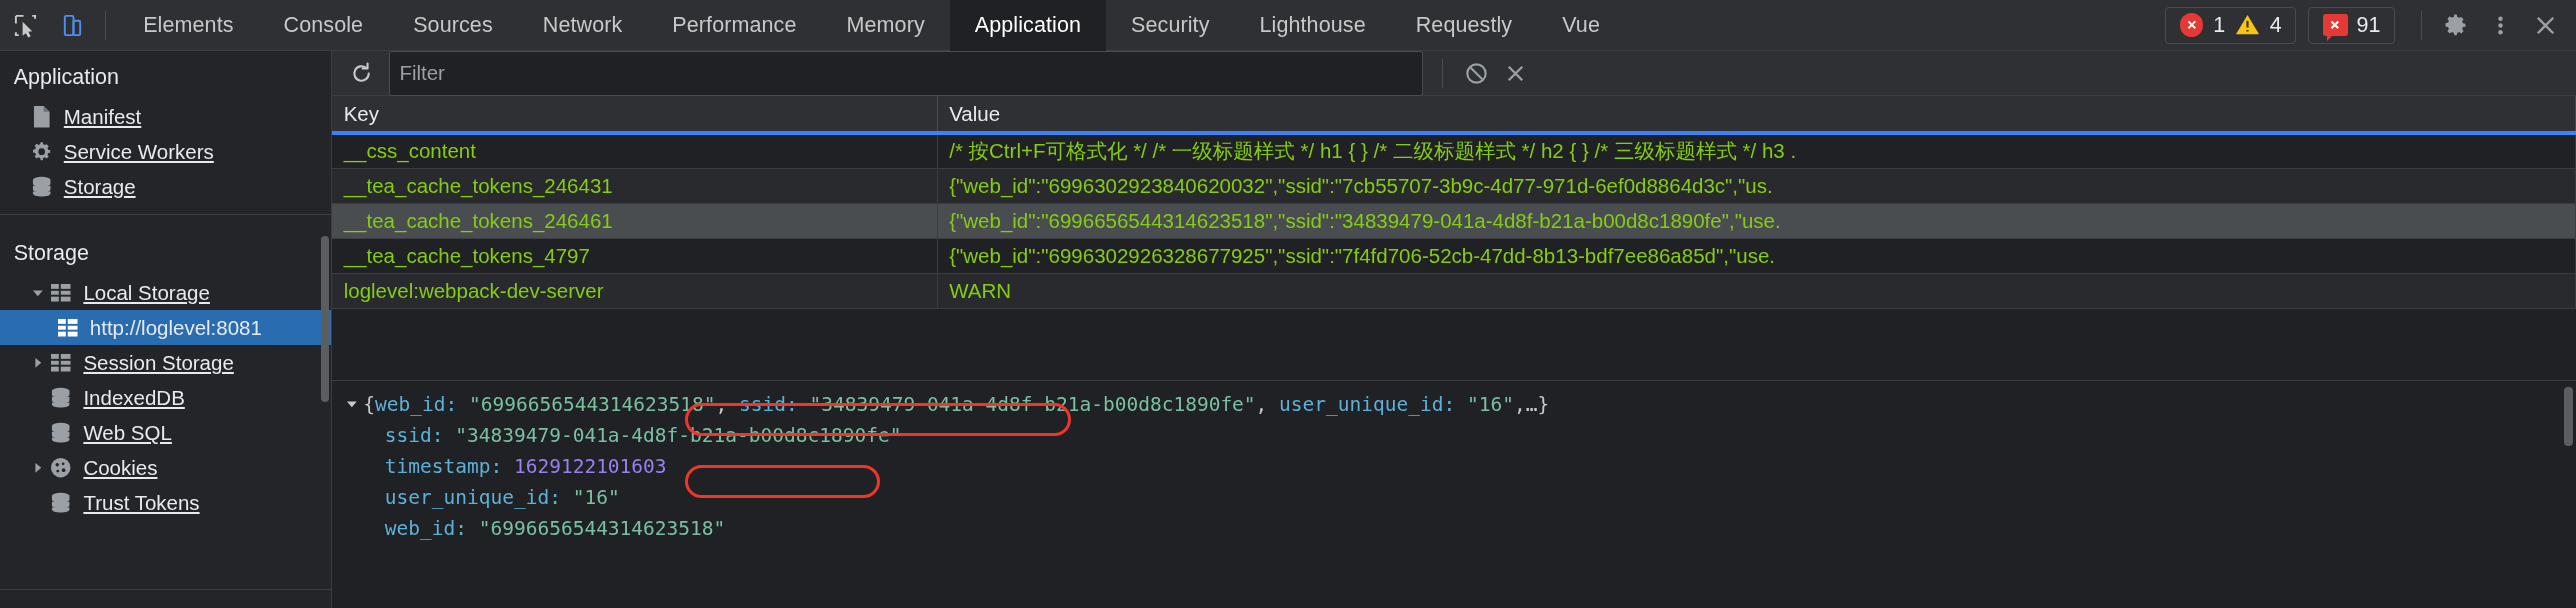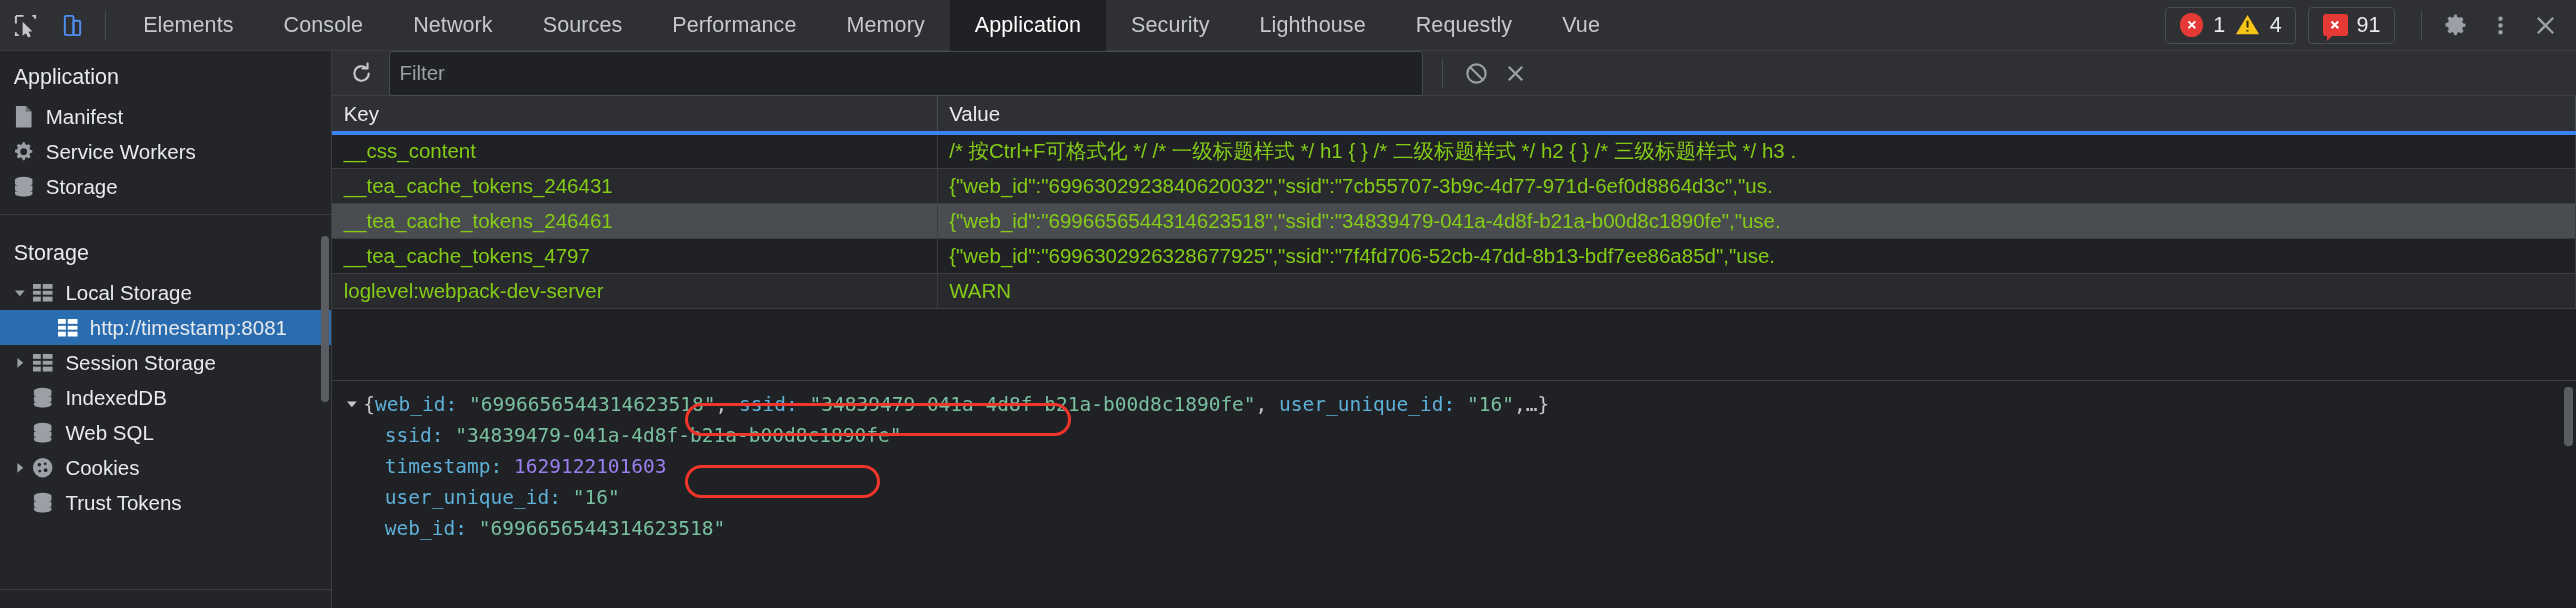--- a/index.html
+++ b/index.html
@@ -76,21 +76,21 @@
   }
   .sb-section-title {
     color: #e8eaed; font-size: 21.5px;
     padding: 13.7px 0 9.8px 13.7px;
   }
   .sb-divider { height:1px; background:#3b3d40; margin: 9.8px 0 0 0; }
   .sb-row {
     display:flex; align-items:center; height: 35px;
     padding-left: 11.7px; color:#e8eaed; font-size: 20.5px; white-space: nowrap;
   }
-  .sb-row.indent1 { padding-left: 11px; }
+  .sb-row.indent1 { padding-left: 29px; text-decoration: underline; }
   .sb-row.indent2 { padding-left: 55px; }
   .sb-row.selected { background: #2a6cb0; }
   .sb-arrow { width: 17.6px; min-width:17.6px; display:flex; align-items:center; justify-content:center; margin-right: 2px; }
   .sb-arrow svg { display:block; }
   .sb-ico { width: 25px; min-width:25px; margin-right: 9.8px; display:flex; align-items:center; justify-content:center; }
   .sb-ico svg { display:block; }
   .sb-gap { height: 11.7px; }
   .sb-scrollbar {
     position:absolute; right: 2px; top: 185px;
     width: 7.8px; height: 166px; background:#5a5d61; border-radius:3.9px;
@@ -184,22 +184,22 @@
       <svg width="25" height="25" viewBox="0 0 26 26">
         <rect x="5" y="3" width="9" height="20" rx="1.5" stroke="#4f8ff0" stroke-width="2" fill="none"></rect>
         <rect x="14" y="8" width="7" height="15" rx="1.5" stroke="#4f8ff0" stroke-width="2" fill="none"></rect>
       </svg>
     </div>
     <div class="tb-sep"></div>
 
     <div class="tabs">
       <div class="tab">Elements</div>
       <div class="tab">Console</div>
+      <div class="tab">Sources</div>
       <div class="tab">Network</div>
-      <div class="tab">Sources</div>
       <div class="tab">Performance</div>
       <div class="tab">Memory</div>
       <div class="tab active">Application</div>
       <div class="tab">Security</div>
       <div class="tab">Lighthouse</div>
       <div class="tab">Requestly</div>
       <div class="tab">Vue</div>
     </div>
 
     <div class="tb-right">
@@ -316,21 +316,21 @@
         <span class="sb-ico">
           <svg width="21.5" height="19.5" viewBox="0 0 22 20">
             <rect x="1" y="1" width="8" height="5" fill="#ffffff"></rect>
             <rect x="11" y="1" width="10" height="5" fill="#ffffff"></rect>
             <rect x="1" y="8" width="8" height="4" fill="#ffffff"></rect>
             <rect x="11" y="8" width="10" height="4" fill="#ffffff"></rect>
             <rect x="1" y="14" width="8" height="5" fill="#ffffff"></rect>
             <rect x="11" y="14" width="10" height="5" fill="#ffffff"></rect>
           </svg>
         </span>
-        <span>http://timestamp:8081</span>
+        <span>http://loglevel:8081</span>
       </div>
 
       <div class="sb-row indent1">
         <span class="sb-arrow">
           <svg width="13.7" height="13.7" viewBox="0 0 14 14">
               <path d="M4.5 2 L4.5 12 L10.5 7 Z" fill="#9aa0a6"></path>
             </svg>
         </span>
         <span class="sb-ico">
           <svg width="21.5" height="19.5" viewBox="0 0 22 20">

